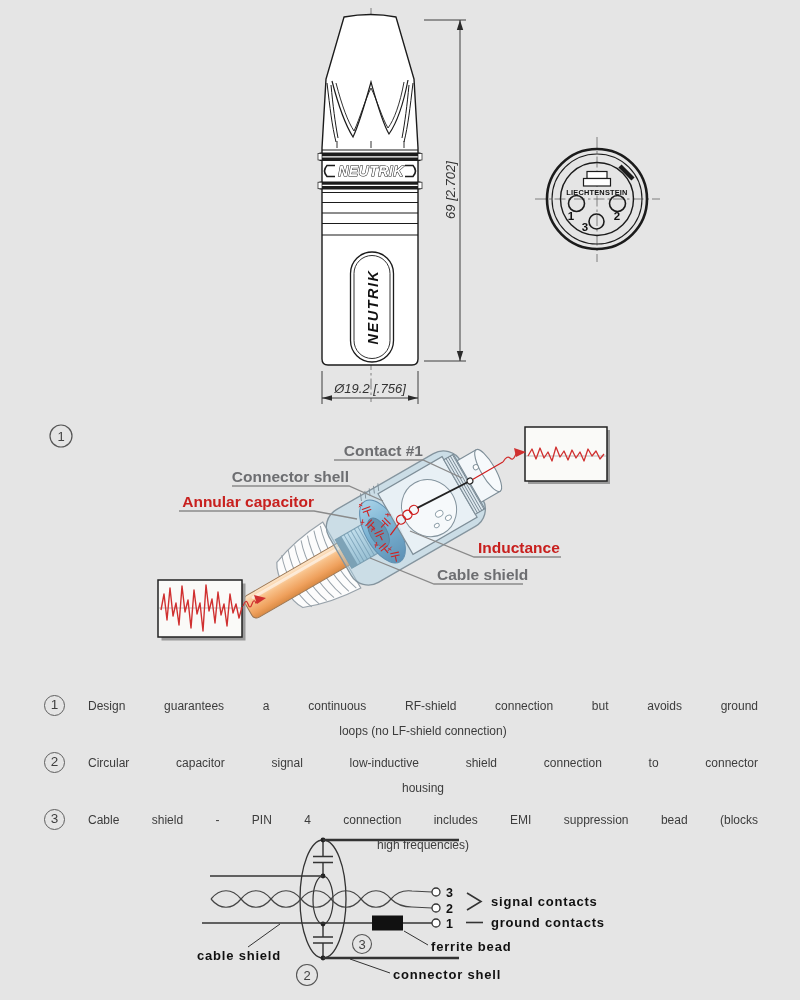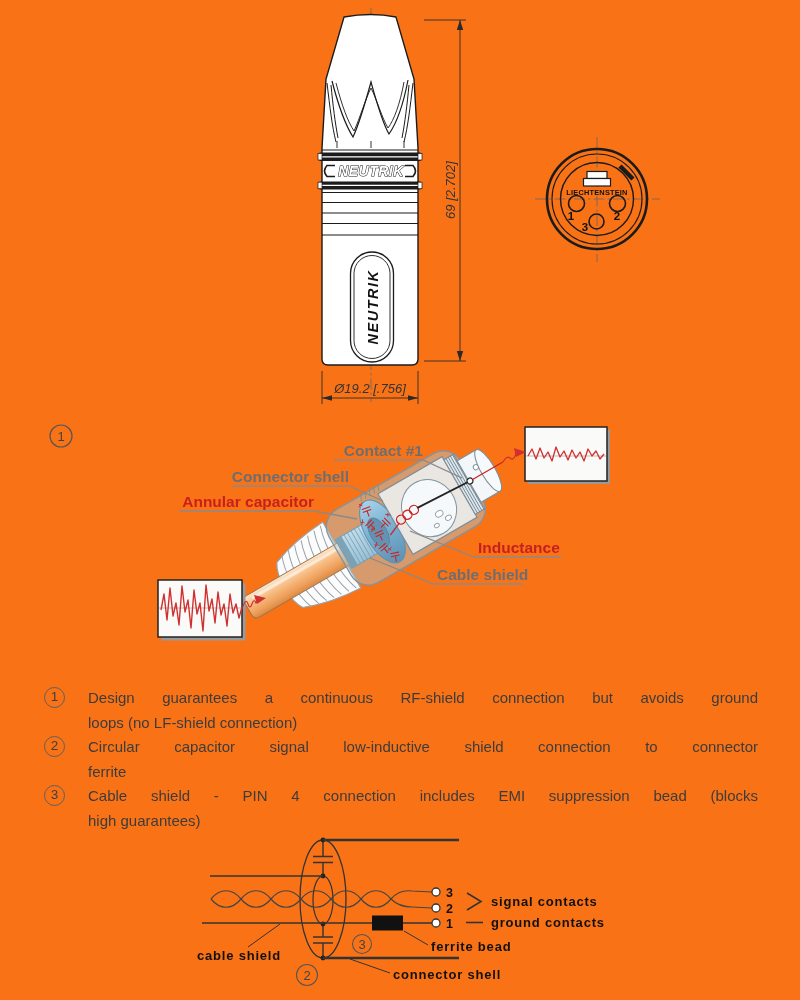--- a/index.html
+++ b/index.html
@@ -1,31 +1,31 @@
 <!DOCTYPE html>
 <html><head>
 <meta charset="utf-8">
 <style>
   html,body { margin:0; padding:0; background:#ffffff; }
   .page {
-    position:relative; width:800px; height:1000px; background:#f97316;
+    position:relative; width:800px; height:1000px; background:#e5e5e5;
     font-family:"Liberation Sans", sans-serif; overflow:hidden;
   }
   svg.art { position:absolute; left:0; top:0; width:800px; height:1000px;
     font-family:"Liberation Sans", sans-serif; }
   .notes { position:absolute; left:44px; top:686px; width:714px; }
   .note { position:relative; padding-left:44px; }
   .badge {
     position:absolute; left:0; top:1px; width:21px; height:21px;
     border:1.4px solid #5f5f5f; border-radius:50%; box-sizing:border-box;
     text-align:center; line-height:18.5px; font-size:13.5px; color:#3f3f3f;
   }
-  .note-text { width:670px; font-size:15px; line-height:24.5px; color:#3c3c3c; }
+  .note-text { width:670px; font-size:12px; line-height:24.5px; color:#3c3c3c;margin-top:8px; }
   .jline { text-align:justify; text-align-last:justify; }
-  .lline { text-align:left; }
+  .lline { text-align:center; }
 </style>
 </head>
 <body>
 
 <div class="page">
 <svg class="art" viewBox="0 0 800 1000">
   <defs>
     <linearGradient id="cableGrad" x1="0" y1="0" x2="0" y2="1">
       <stop offset="0" stop-color="#fde7cc"></stop>
           <stop offset="0.35" stop-color="#f8c088"></stop>
@@ -244,24 +244,24 @@
     <span class="badge">1</span>
     <div class="note-text">
       <div class="jline">Design guarantees a continuous RF-shield connection but avoids ground</div>
       <div class="lline">loops (no LF-shield connection)</div>
     </div>
   </div>
   <div class="note">
     <span class="badge">2</span>
     <div class="note-text">
       <div class="jline">Circular capacitor signal low-inductive shield connection to connector</div>
-      <div class="lline">ferrite</div>
+      <div class="lline">housing</div>
     </div>
   </div>
   <div class="note">
     <span class="badge">3</span>
     <div class="note-text">
       <div class="jline">Cable shield - PIN 4 connection includes EMI suppression bead (blocks</div>
-      <div class="lline">high guarantees)</div>
+      <div class="lline">high frequencies)</div>
     </div>
   </div>
 </div>
 </div>
 
 </body></html>

